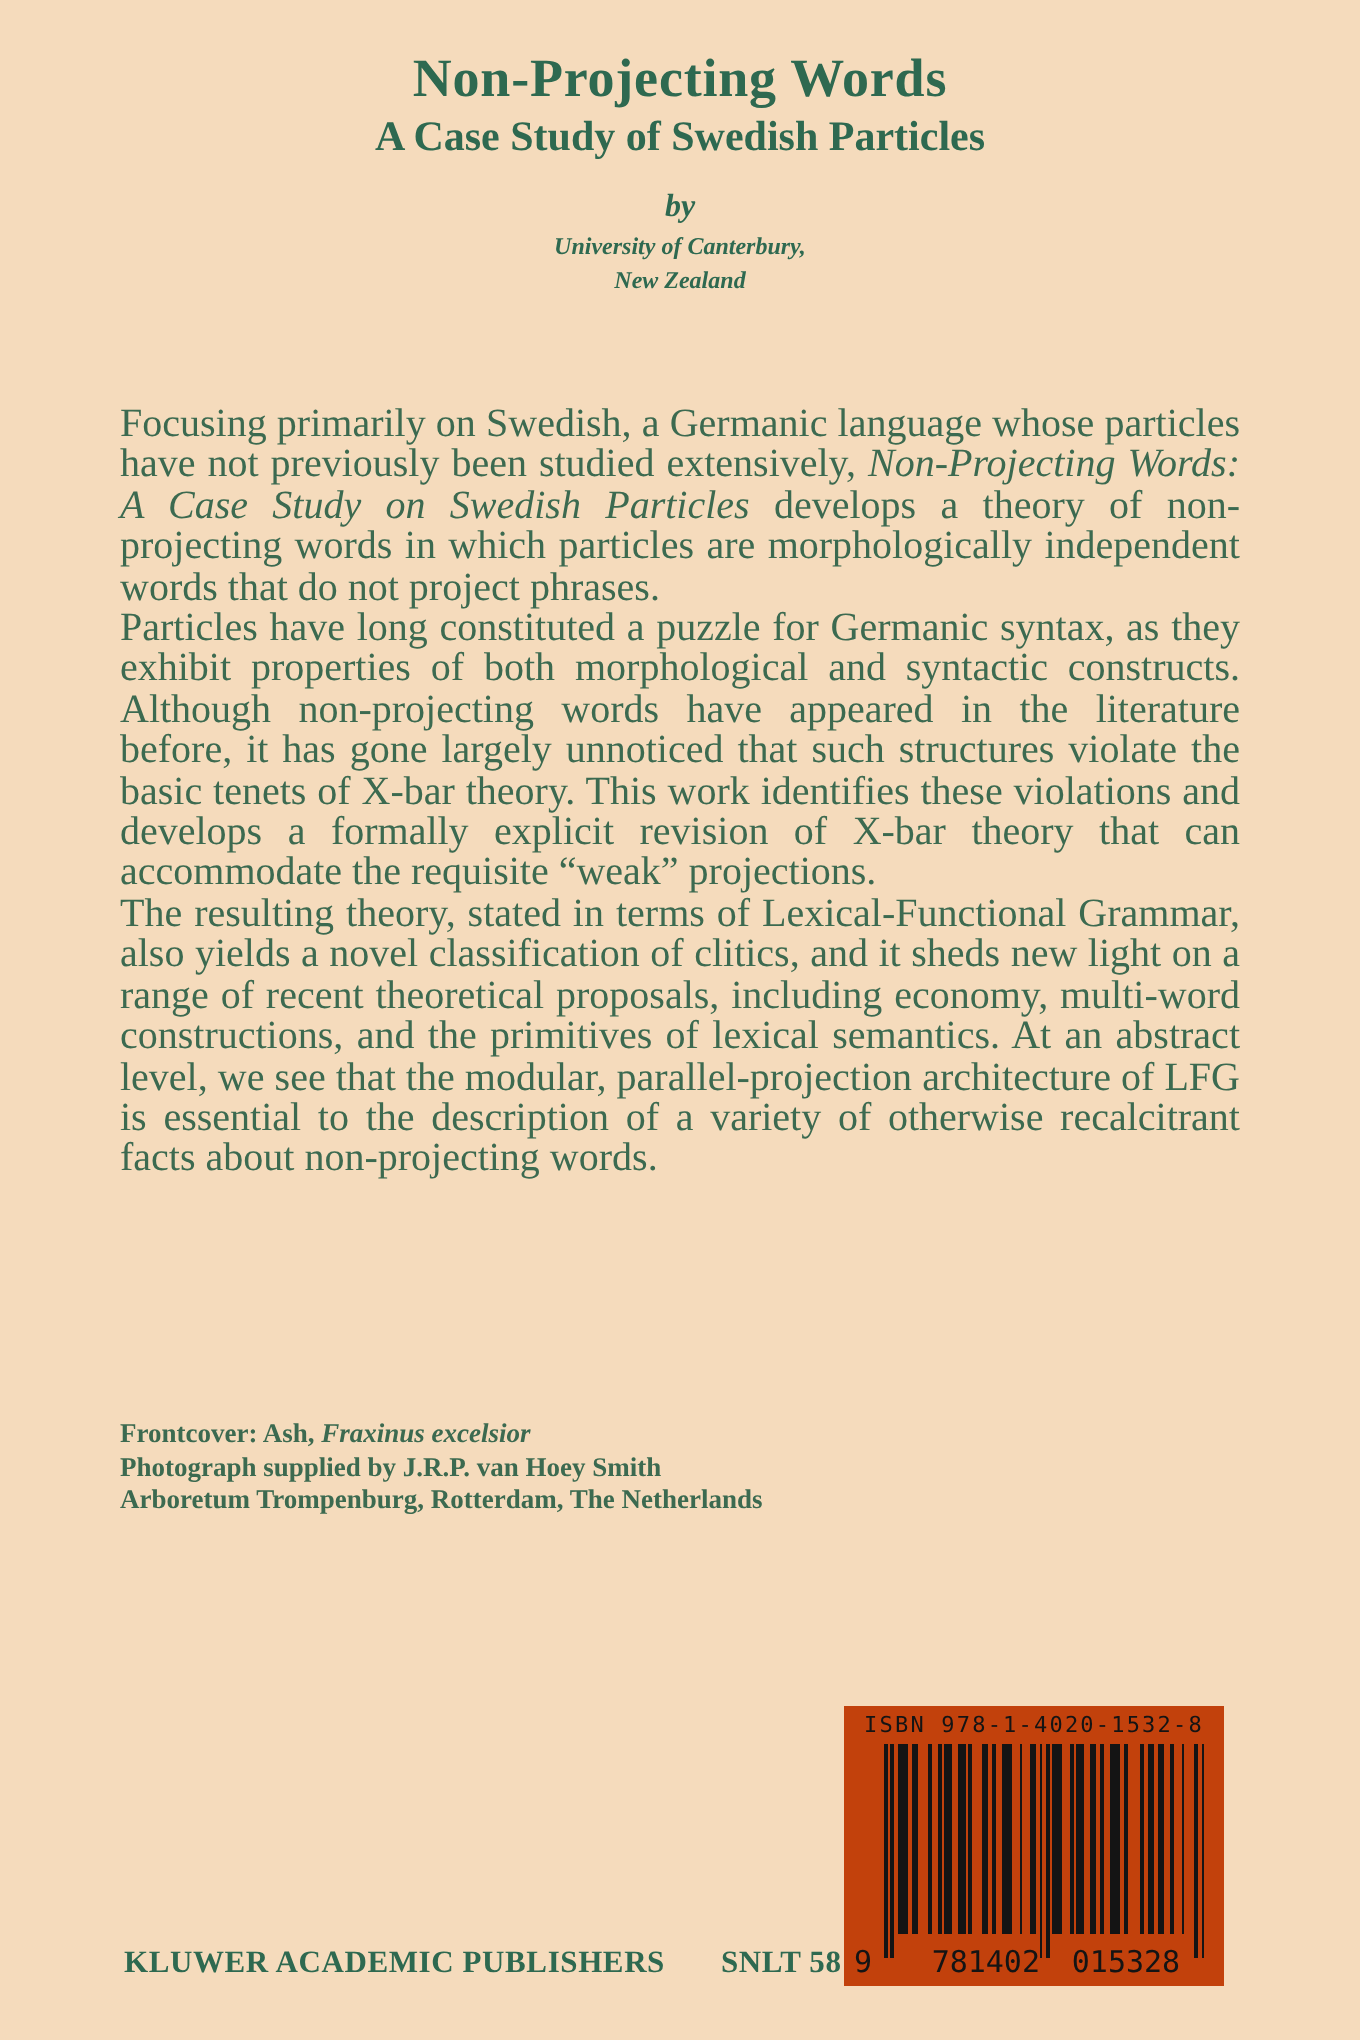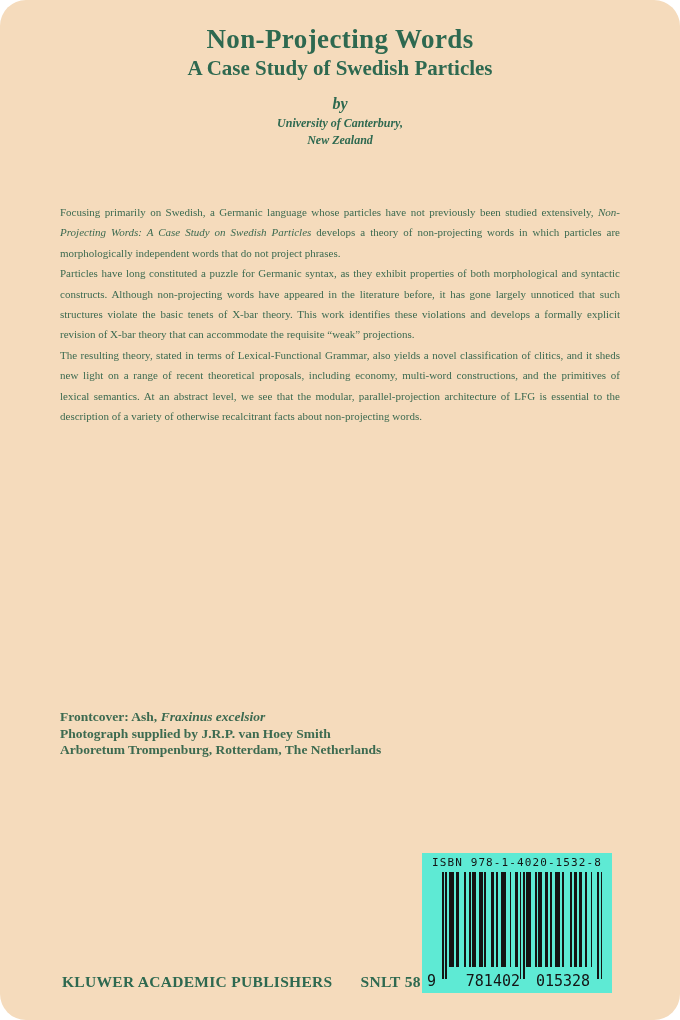--- a/index.html
+++ b/index.html
@@ -2,54 +2,53 @@
 <html><head>
 <meta charset="utf-8">
 <style>
   html,body{margin:0;padding:0;}
   .cover{
     position:relative;
     width:680px;height:1020px;
     background:#f5dbbc;
     font-family:"Liberation Serif", serif;
     overflow:hidden;
-    border-radius:26px;
   }
   
   .masthead{position:absolute;top:24px;left:0;right:0;text-align:center;color:#2e6950;}
   .title{font-size:27px;font-weight:bold;line-height:30px;letter-spacing:.4px;margin:0;}
   .subtitle{font-size:21px;font-weight:bold;line-height:24px;margin:2px 0 0 0;}
   .by{font-size:16px;font-weight:bold;font-style:italic;margin-top:15px;}
   .author{font-size:21px;font-weight:bold;font-style:italic;margin-top:13px;}
   .affil{font-size:12px;font-weight:bold;font-style:italic;line-height:14px;margin-top:3px;}
   
   .blurb{
     position:absolute;top:202px;left:60px;width:560px;
-    color:#3c6a50;font-size:11px;line-height:20.4px;
+    color:#3c6a50;font-size:20px;line-height:20.4px;
     text-align:justify;
   }
   .blurb p{margin:0;}
   .blurb .ital{font-style:italic;}
   
   .credits{
     position:absolute;top:709px;left:60px;
     color:#3c6a50;font-size:13.5px;line-height:16.5px;font-weight:bold;
   }
   .credits .ital{font-style:italic;}
   
   .publine{
     position:absolute;top:973px;left:62px;
     color:#2e6950;font-size:15.5px;font-weight:bold;letter-spacing:.3px;
     white-space:nowrap;
   }
   .publine .series{margin-left:28px;}
   
   .barcode-box{
     position:absolute;left:422px;top:853px;width:190px;height:140px;
-    background:#5eead4;
+    background:#c2410c;
   }
   .isbn-label{
     margin-top:3px;text-align:center;white-space:nowrap;
     font-family:"DejaVu Sans Mono", monospace;
     font-size:11px;letter-spacing:1.1px;color:#141414;
   }
   .barcode-bars{
     position:absolute;left:20px;top:19px;
     display:flex;align-items:flex-start;
   }

